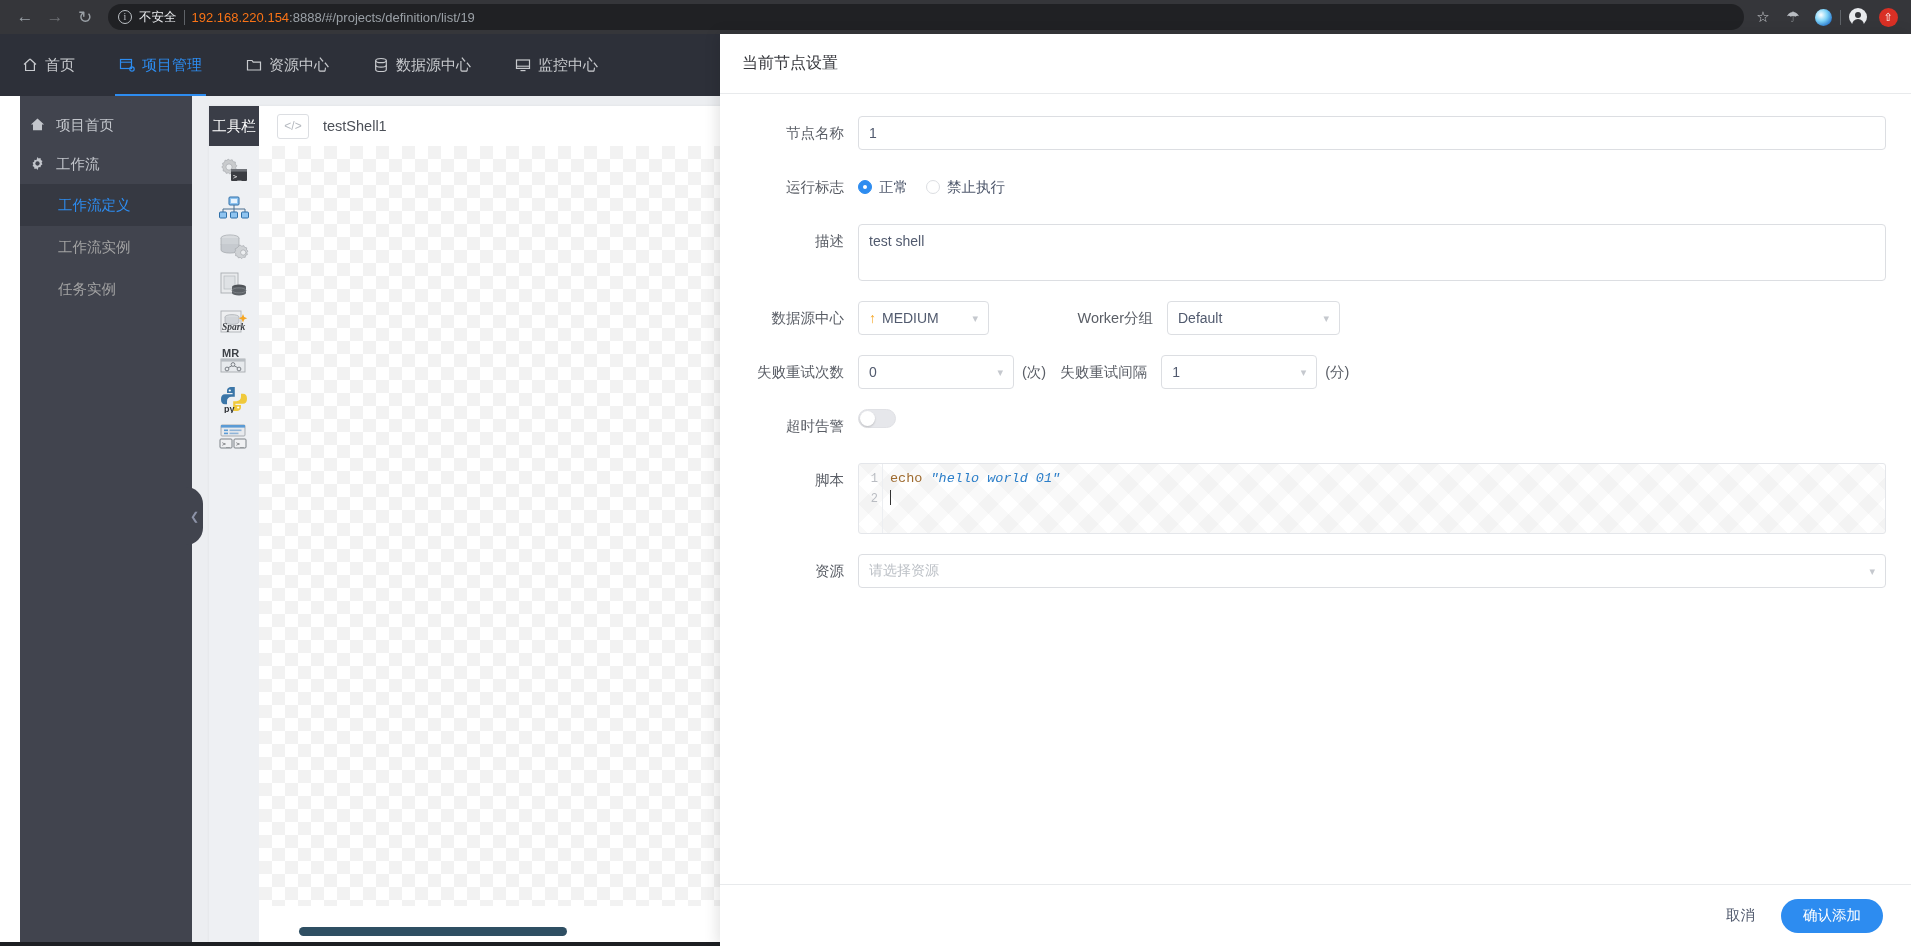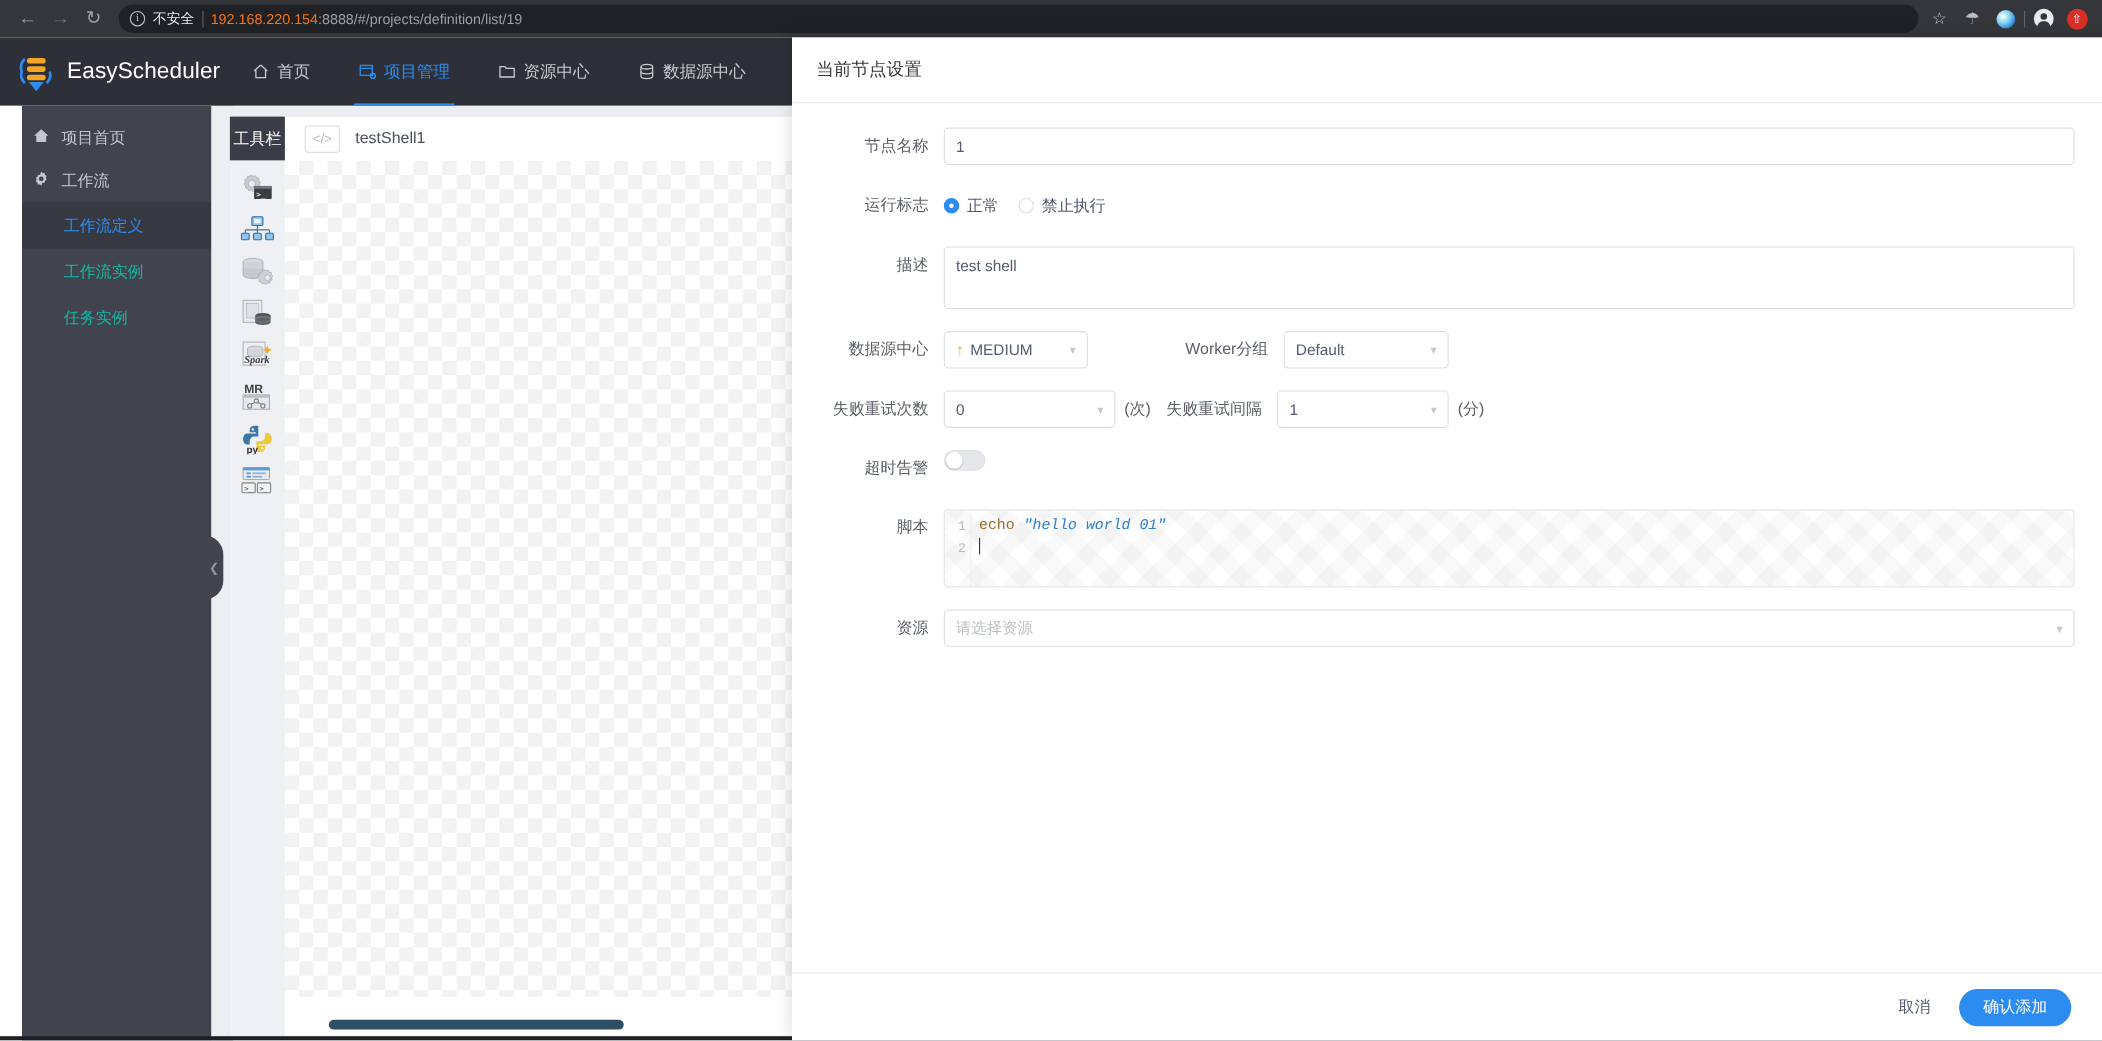--- a/index.html
+++ b/index.html
@@ -69,21 +69,21 @@
     background: #41444e;
     margin-left: 20px;
   }
   .sb-item {
     display: flex; align-items: center; gap: 11px; height: 39px; padding-left: 10px;
     color: #c3c6cc; font-size: 14.5px; cursor: pointer; position: relative;
   }
   .sb-item .chev { margin-left: auto; margin-right: 14px; font-size: 11px; color: #9ea2ab; }
   .sb-sub {
     display: flex; align-items: center; height: 42px; padding-left: 38px;
-    color: #14b8a6; font-size: 14.5px; cursor: pointer; position: relative;
+    color: #a3a3a3; font-size: 14.5px; cursor: pointer; position: relative;
   }
   .sb-sub.active { background: #363942; color: #2d8cf0; text-align: right; }
   .sb-sub.active::after {
     content:""; position:absolute; right:0; top:0; bottom:0; width:3px; background:#2d8cf0;
   }
   .sb-collapse {
     position: absolute; left: 186px; top: 487px; width: 17px; height: 58px;
     background: #41444e; border-radius: 0 30px 30px 0;
     display: flex; align-items: center; justify-content: center;
     color: #8d93a8; font-size: 11px; cursor: pointer; z-index: 6;
@@ -272,31 +272,20 @@
       <div class="cicon">
           <span class="avatar-circle"></span>
         </div>
       <div class="cicon">
           <span class="update-dot">⇧</span>
         </div>
     </div>
   </div>
 
   <div class="topnav">
-    <div class="brand">
-      <svg class="logo" viewBox="0 0 40 38">
-        <path d="M9 7 A11 11 0 0 0 6 19 A11 11 0 0 0 9 30" fill="none" stroke="#2d8cf0" stroke-width="2.6"></path>
-        <path d="M30 30 A11 11 0 0 0 33 19" fill="none" stroke="#2d8cf0" stroke-width="2.6"></path>
-        <rect x="11" y="6" width="18" height="5.4" rx="2.7" fill="#f5a623"></rect>
-        <rect x="11" y="14" width="18" height="5.4" rx="2.7" fill="#f5a623"></rect>
-        <rect x="11" y="22" width="18" height="5.4" rx="2.7" fill="#f5a623"></rect>
-        <path d="M13 29 L27 29 L20 38 Z" fill="#2d8cf0"></path>
-      </svg>
-      <span class="brand-name">EasyScheduler</span>
-    </div>
     <div class="topnav-items">
       <div class="tnitem">
         <span class="tnicon">
           <svg width="16" height="16" viewBox="0 0 16 16">
               <path d="M8 2 L14 7.5 M8 2 L2 7.5 M3.6 6.6 V13.5 H12.4 V6.6" fill="none" stroke="currentColor" stroke-width="1.2"></path>
             </svg>
         </span>
         <span>首页</span>
       </div>
       <div class="tnitem active">
@@ -565,21 +554,21 @@
           <div class="select" style="width:131px">
             <span style="display:flex;align-items:center">
               <span class="prio-arrow">↑</span>
               <span>MEDIUM</span>
             </span>
             <span class="caret">▾</span>
           </div>
         </div>
         <div class="flabel" style="width:178px">Worker分组</div>
         <div class="fctl" style="flex:none">
-          <div class="select" style="width:150px">
+          <div class="select" style="width:173px">
             <span>Default</span>
             <span class="caret">▾</span>
           </div>
         </div>
       </div>
 
       <div class="frow">
         <div class="flabel" style="width:102px">失败重试次数</div>
         <div class="fctl" style="flex:none">
           <div class="select" style="width:156px">

